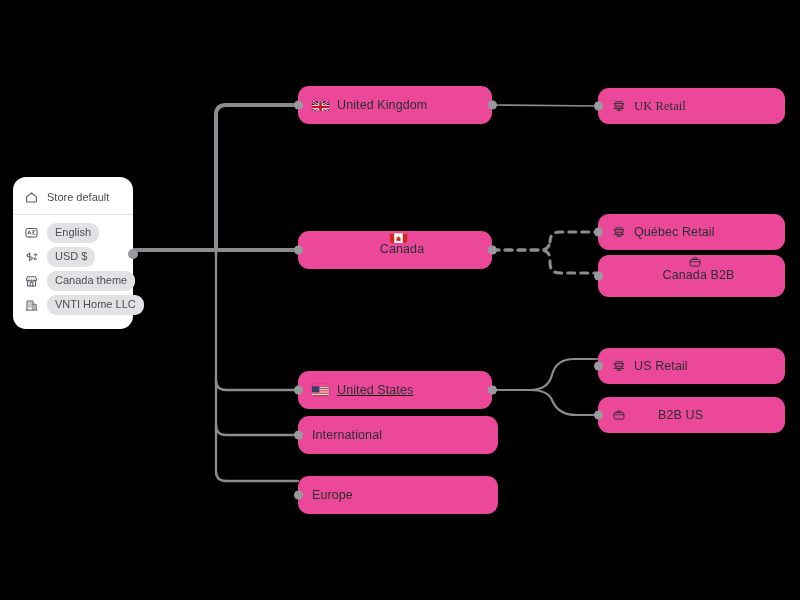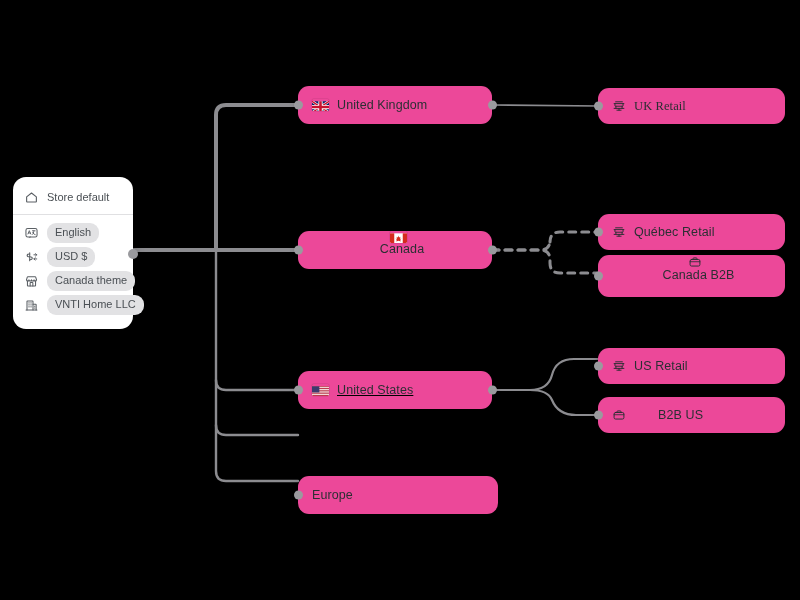--- a/index.html
+++ b/index.html
@@ -284,20 +284,24 @@
             <rect y="36.9" width="60" height="3.1"></rect>
           </g>
           <rect width="26" height="21.5" fill="#3C3B6E"></rect>
         </svg>
       </span>
     </span>
     <span class="node-label">United States</span>
     <span class="handle right"></span>
   </div>
 
+  <div class="node" style="left:298px; top:416px; width:200px; height:38px;">
+    <span class="handle left"></span>
+    <span class="node-label">International</span>
+  </div>
 
   <div class="node" style="left:298px; top:476px; width:200px; height:38px;">
     <span class="handle left"></span>
     <span class="node-label">Europe</span>
   </div>
 
   <div class="node" style="left:598px; top:88px; width:187px; height:36px;font-family:Liberation Serif, serif;">
     <span class="handle left"></span>
     <span class="node-icon">
       <svg width="14" height="14" viewBox="0 0 20 20" fill="none" stroke="#2b2f33" stroke-width="1.4" stroke-linejoin="round" stroke-linecap="round">

